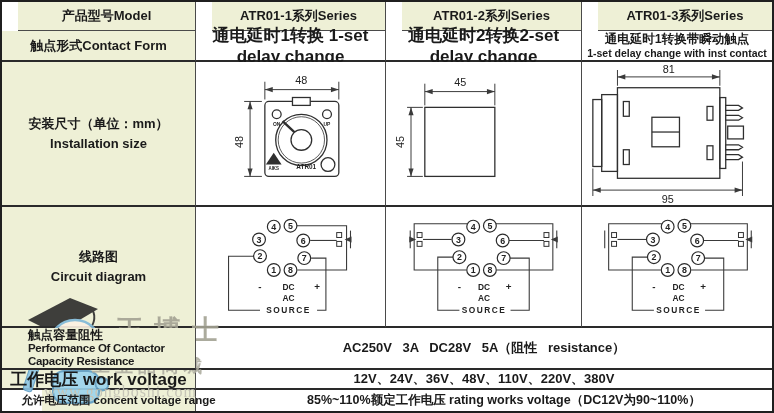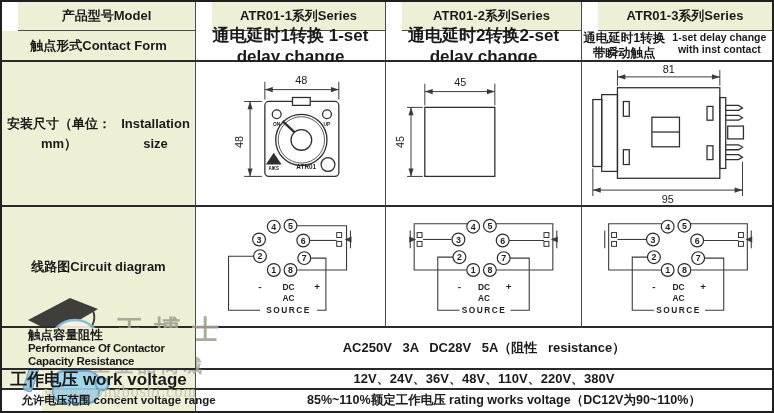--- a/index.html
+++ b/index.html
@@ -10,21 +10,21 @@
        grid-template-rows:29px 31px 145px 121px 42px 20px 21px;}
   .cell{border-right:1px solid #4a4a4a;border-bottom:2px solid #2a2a2a;
         display:flex;align-items:center;justify-content:center;
         text-align:center;position:relative;box-sizing:border-box;background:#fff;}
   .cell.lastcol{border-right:none;}
   .cell.r1{border-bottom:1px solid #4a4a4a;margin-left:16px;}
   .cell.r7{border-bottom:none;margin-left:40px;}
   .ylw{background:#eef0d6;}
   .b13{font-size:13px;font-weight:bold;}
   .b12{font-size:17px;font-weight:bold;}
-  .stack{display:flex;flex-direction:row;justify-content:center;line-height:20px;}
+  .stack{display:flex;flex-direction:column;justify-content:center;line-height:20px;}
   .small-en{font-size:10.5px;font-weight:bold;line-height:12px;}
   .cn-line{font-size:12.5px;font-weight:bold;line-height:15px;}
   .cap-label{align-items:flex-start;justify-content:center;flex-direction:column;
              padding-left:26px;text-align:left;line-height:13px;z-index:6;}
   .cap-label .l1{font-size:12.5px;font-weight:bold;}
   .cap-label .l2,.cap-label .l3{font-size:11.5px;font-weight:bold;letter-spacing:-.3px;}
   .vspan{grid-column:2/5;}
   .val13{font-size:13px;font-weight:bold;}
   .wsp{word-spacing:7px;}
   .val12{font-size:12.5px;font-weight:bold;}

